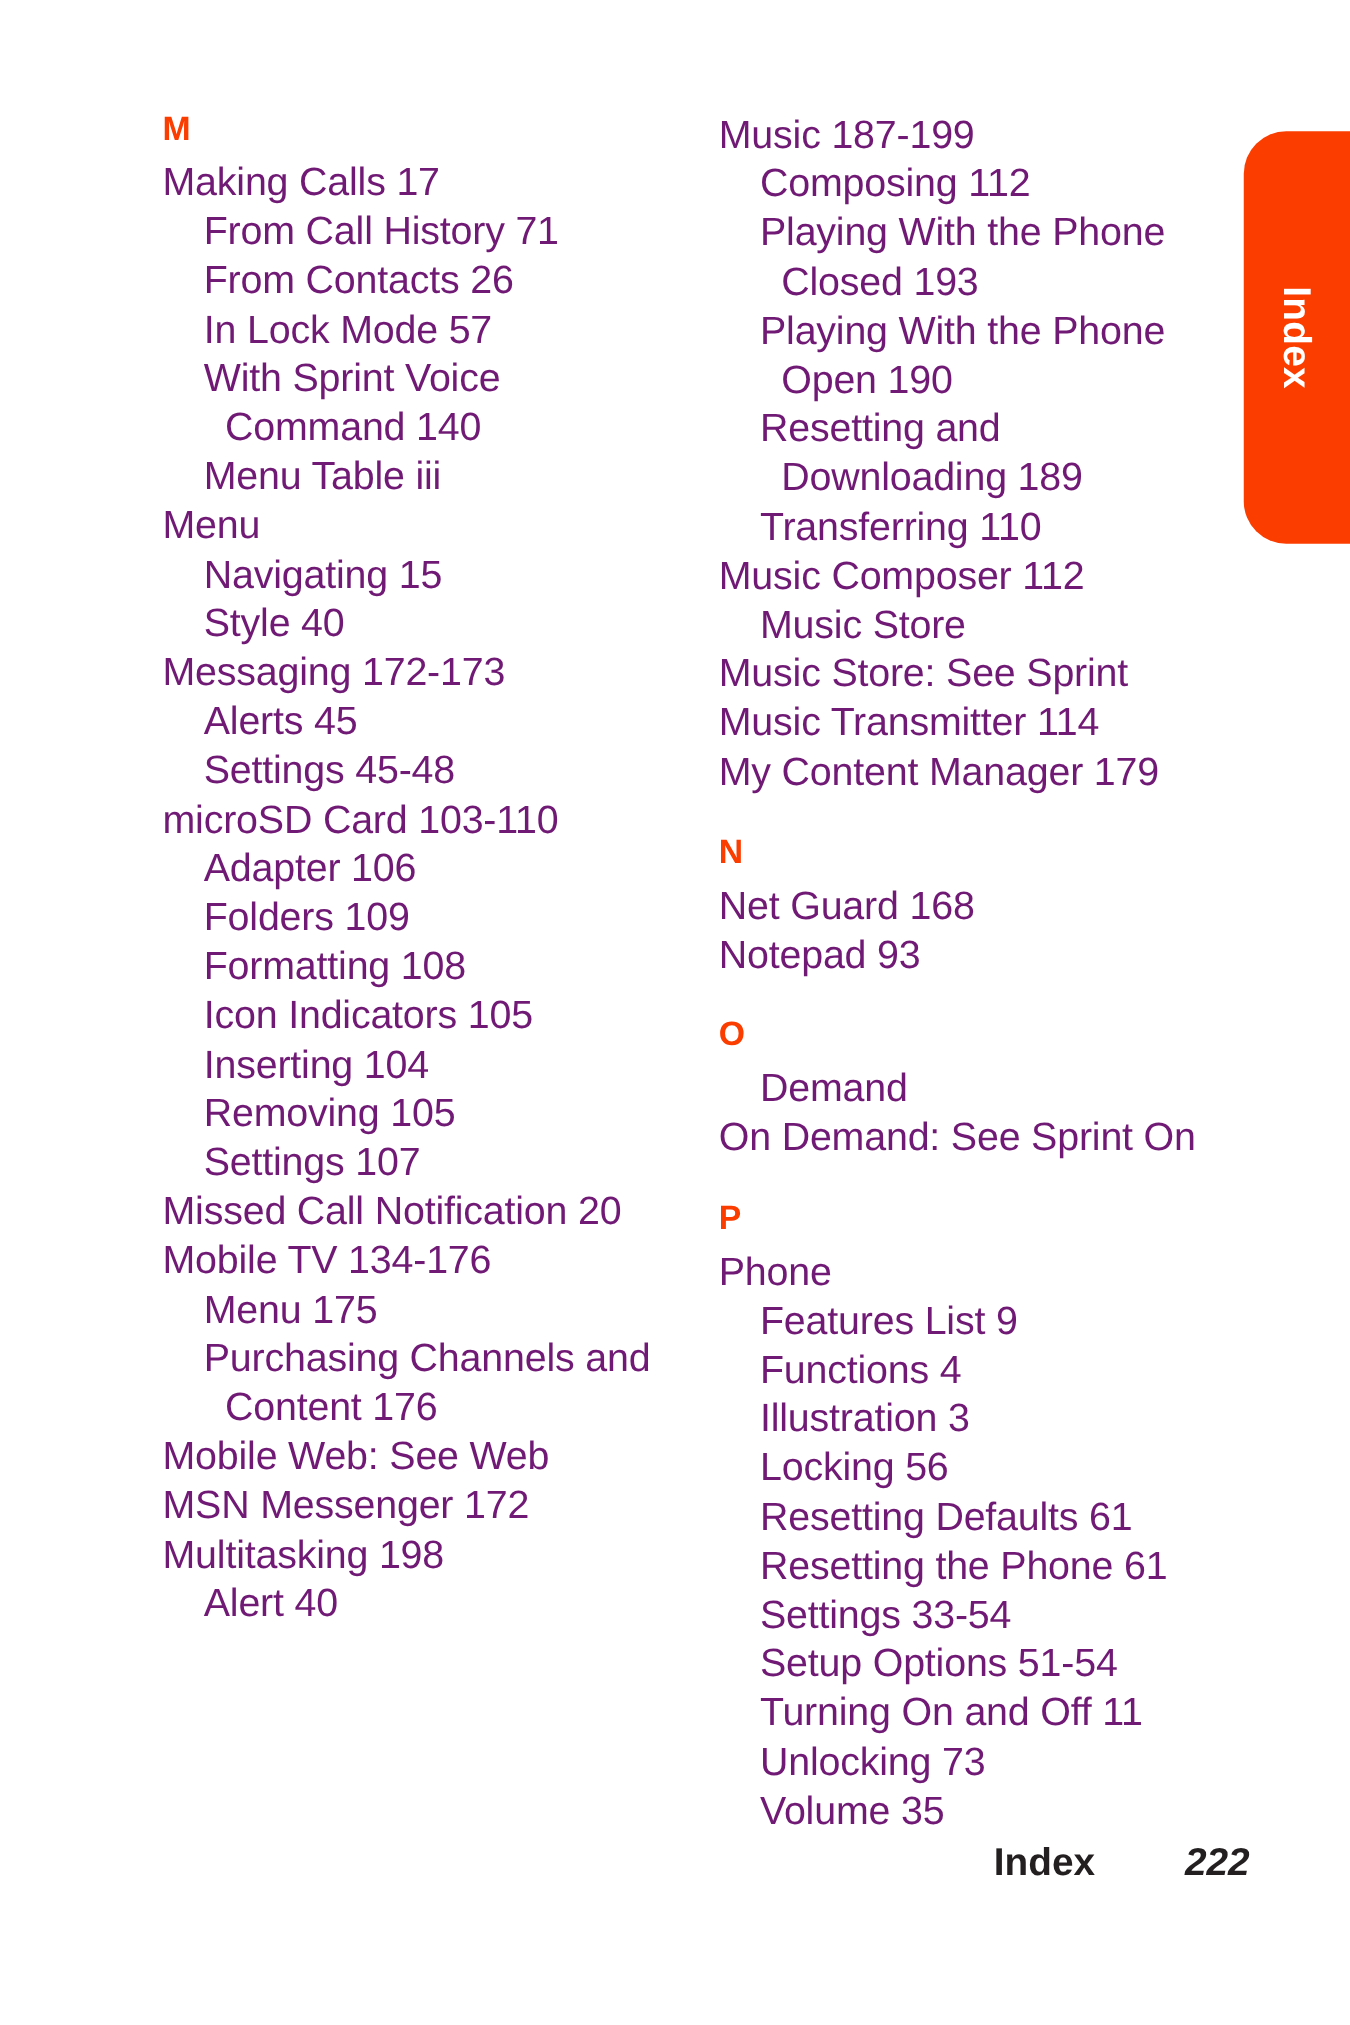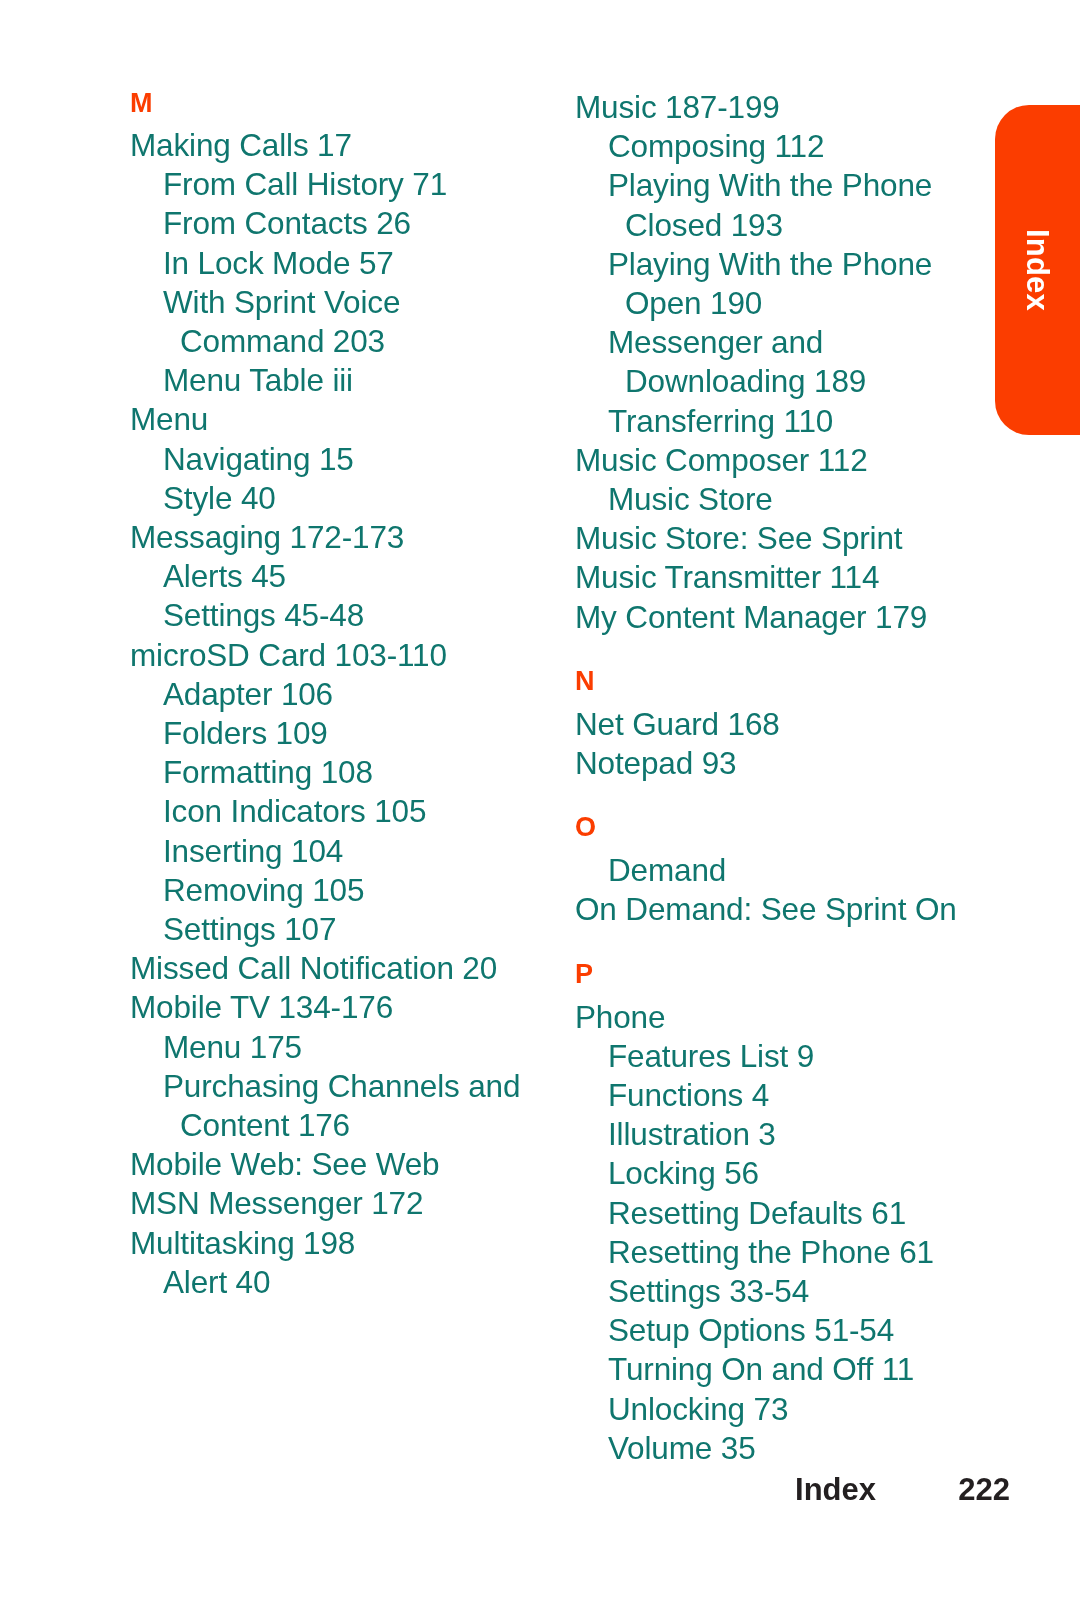--- a/index.html
+++ b/index.html
@@ -55,21 +55,21 @@
     top: 88px;
     width: 430px;
   }
   #col-left  { left: 130px; }
   #col-right { left: 575px; }
 
   .entry {
     font-size: 31.5px;
     line-height: 39.2px;
     font-weight: 400;
-    color: #0f766e;
+    color: #701a75;
     white-space: pre-wrap;
     letter-spacing: -0.15px;
   }
   .lvl0 { margin-left: 0px;  }
   .lvl1 { margin-left: 33px; }
   .lvl2 { margin-left: 50px; }
 
   
   .letter-heading {
     font-size: 27px;
@@ -86,39 +86,39 @@
     position: absolute;
     left: 0;
     top: 1472px;
     width: 1010px;
     text-align: right;
     font-size: 31px;
     font-weight: bold;
     color: #231f20;
   }
   #footer .foot-label { margin-right: 72px; }
-  #footer .foot-page  { display: inline-block; min-width: 62px; text-align: right; }
+  #footer .foot-page  { display: inline-block; min-width: 62px; text-align: left; font-style: italic; }
 </style>
 </head>
 <body>
 
 <div id="page">
 
   <div id="side-tab">
     <div class="tab-label">Index</div>
   </div>
 
   <div class="column" id="col-left">
       <div class="letter-heading first">M</div>
       <div class="entry lvl0">Making Calls 17</div>
       <div class="entry lvl1">From Call History 71</div>
       <div class="entry lvl1">From Contacts 26</div>
       <div class="entry lvl1">In Lock Mode 57</div>
       <div class="entry lvl1">With Sprint Voice</div>
-      <div class="entry lvl2">Command 203</div>
+      <div class="entry lvl2">Command 140</div>
       <div class="entry lvl1">Menu Table iii</div>
       <div class="entry lvl0">Menu</div>
       <div class="entry lvl1">Navigating 15</div>
       <div class="entry lvl1">Style 40</div>
       <div class="entry lvl0">Messaging 172-173</div>
       <div class="entry lvl1">Alerts 45</div>
       <div class="entry lvl1">Settings 45-48</div>
       <div class="entry lvl0">microSD Card 103-110</div>
       <div class="entry lvl1">Adapter 106</div>
       <div class="entry lvl1">Folders 109</div>
@@ -138,21 +138,21 @@
       <div class="entry lvl1">Alert 40</div>
     </div>
 
   <div class="column" id="col-right">
       <div class="entry lvl0">Music 187-199</div>
       <div class="entry lvl1">Composing 112</div>
       <div class="entry lvl1">Playing With the Phone</div>
       <div class="entry lvl2">Closed 193</div>
       <div class="entry lvl1">Playing With the Phone</div>
       <div class="entry lvl2">Open 190</div>
-      <div class="entry lvl1">Messenger and</div>
+      <div class="entry lvl1">Resetting and</div>
       <div class="entry lvl2">Downloading 189</div>
       <div class="entry lvl1">Transferring 110</div>
       <div class="entry lvl0">Music Composer 112</div>
       <div class="entry lvl1">Music Store</div>
       <div class="entry lvl0">Music Store: See Sprint</div>
       <div class="entry lvl0">Music Transmitter 114</div>
       <div class="entry lvl0">My Content Manager 179</div>
       <div class="letter-heading later">N</div>
       <div class="entry lvl0">Net Guard 168</div>
       <div class="entry lvl0">Notepad 93</div>

